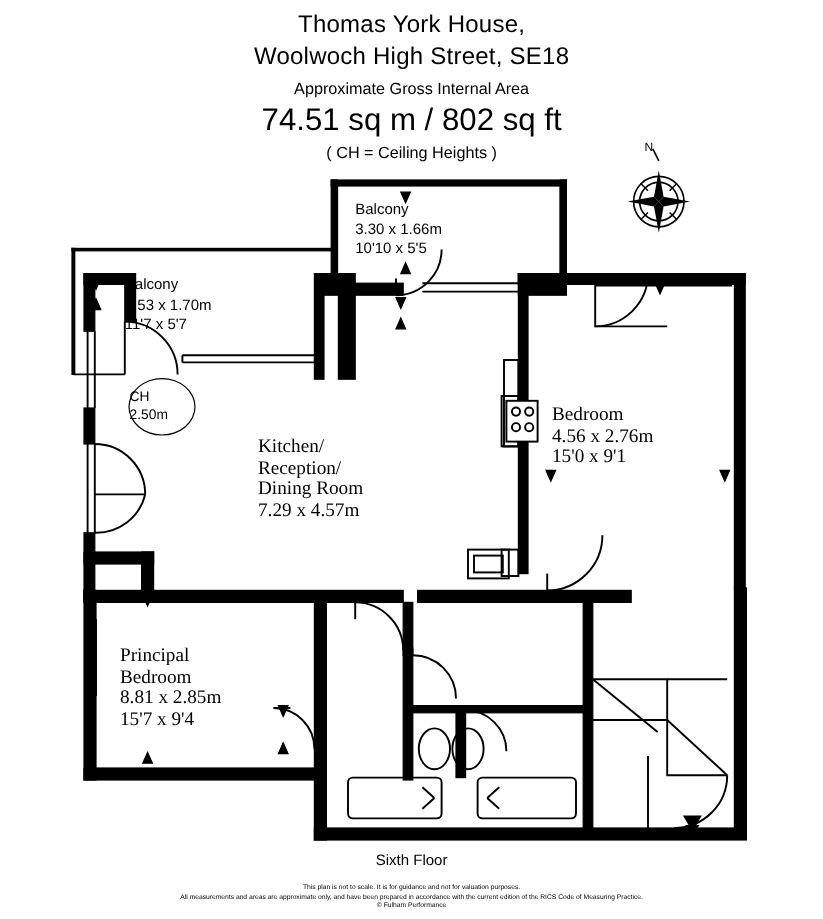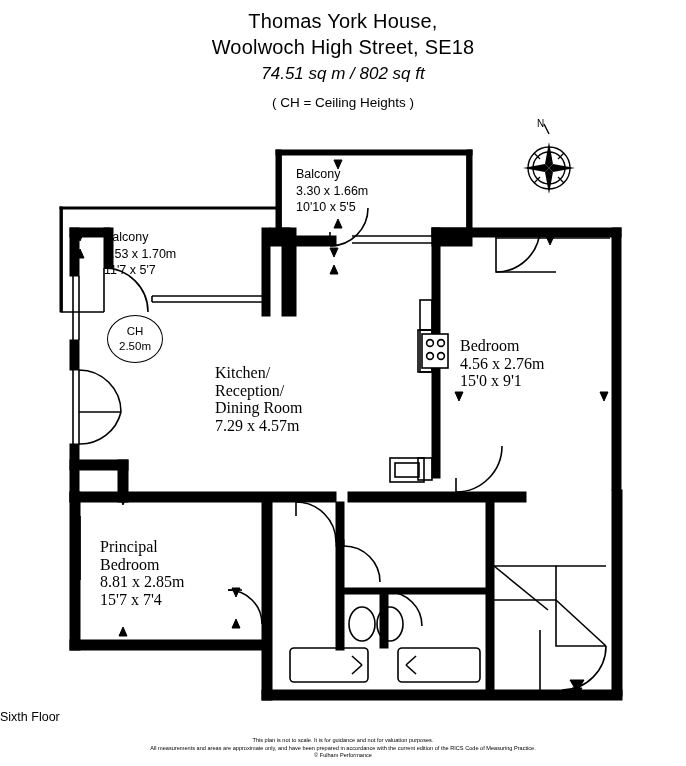--- a/index.html
+++ b/index.html
@@ -33,36 +33,36 @@
     letter-spacing: 0.2px;
     line-height: 26px;
     white-space: nowrap;
   }
   .subtitle {
     font-size: 13.5px;
     line-height: 22px;
     margin-top: 3px;
   }
   .area {
-    font-size: 17px;
+    font-size: 26px;
     line-height: 26px;
     margin-top: 1px;
-    font-style: italic;
   }
   .ch-note {
     font-size: 13.5px;
     line-height: 22px;
     margin-top: 5px;
   }
   
   .floor-label {
     position: absolute;
     left: 0;
     width: 686px;
     top: 710px;
+    text-align: center;
     font-size: 12.5px;
   }
   .disclaimer {
     position: absolute;
     left: 0;
     width: 686px;
     top: 737px;
     text-align: center;
     font-size: 5.6px;
     line-height: 7.6px;
@@ -104,36 +104,36 @@
     font-family: Liberation Serif, serif;
   }
   .ch-bubble {
     position: absolute;
     left: 107px;
     top: 315px;
     width: 56px;
     height: 48px;
     border: 1.6px solid #000;
     border-radius: 50%;
-    text-align: center;
     font-size: 11.5px;
     line-height: 15px;
     padding-top: 8px;
     box-sizing: border-box;
     background: #fff;
   }
 </style>
 </head>
 <body>
 
 <div class="page">
 
   <div class="header">
     <div class="title-1">Thomas York House,</div>
     <div class="title-2">Woolwoch High Street, SE18</div>
+    <div class="subtitle">Approximate Gross Internal Area</div>
     <div class="area">74.51 sq m  /  802 sq ft</div>
     <div class="ch-note">( CH = Ceiling Heights )</div>
   </div>
 
   <svg class="plan" viewBox="0 0 686 766">
     <g fill="#000" stroke="#000">
 
       <rect x="276" y="150" width="196" height="5"></rect>
       <rect x="276" y="150" width="5" height="86"></rect>
       <rect x="467" y="150" width="5" height="86"></rect>
@@ -320,21 +320,21 @@
   <div class="lbl big" style="left:460px; top:337px; width:160px;">
     <div>Bedroom</div>
     <div>4.56 x 2.76m</div>
     <div>15'0 x 9'1</div>
   </div>
 
   <div class="lbl big" style="left:100px; top:538px; width:160px;">
     <div>Principal</div>
     <div>Bedroom</div>
     <div>8.81 x 2.85m</div>
-    <div>15'7 x 7'4</div>
+    <div>15'7 x 9'4</div>
   </div>
 
   <div class="ch-bubble">
     <div>CH</div>
     <div>2.50m</div>
   </div>
 
   <div class="floor-label">Sixth Floor</div>
   <div class="disclaimer">
     <div>This plan is not to scale. It is for guidance and not for valuation purposes.</div>

